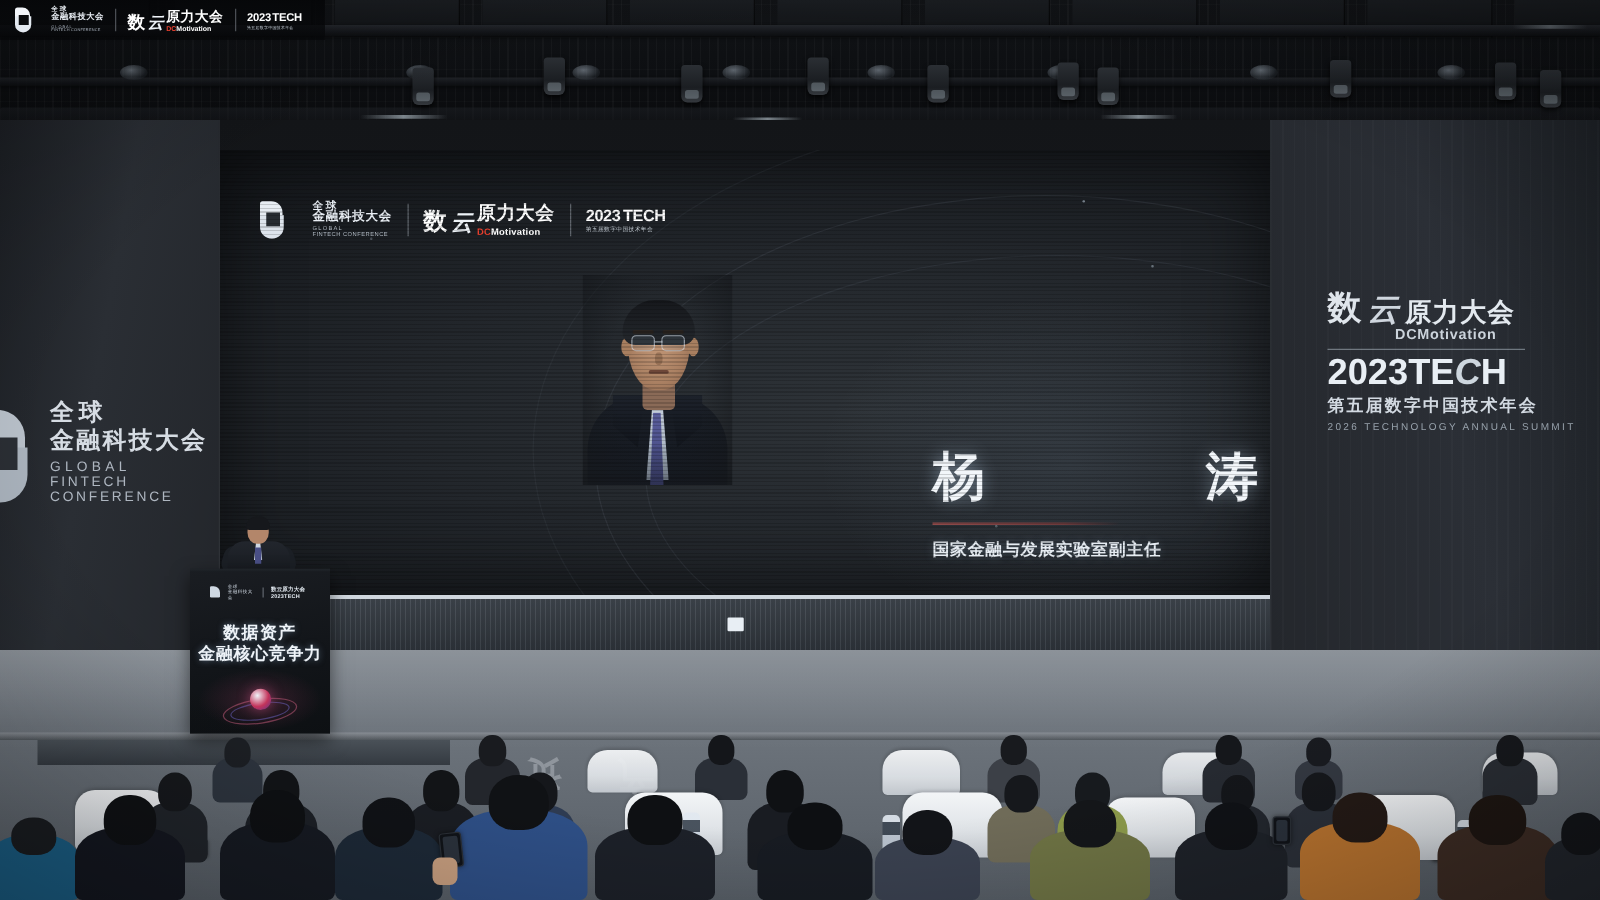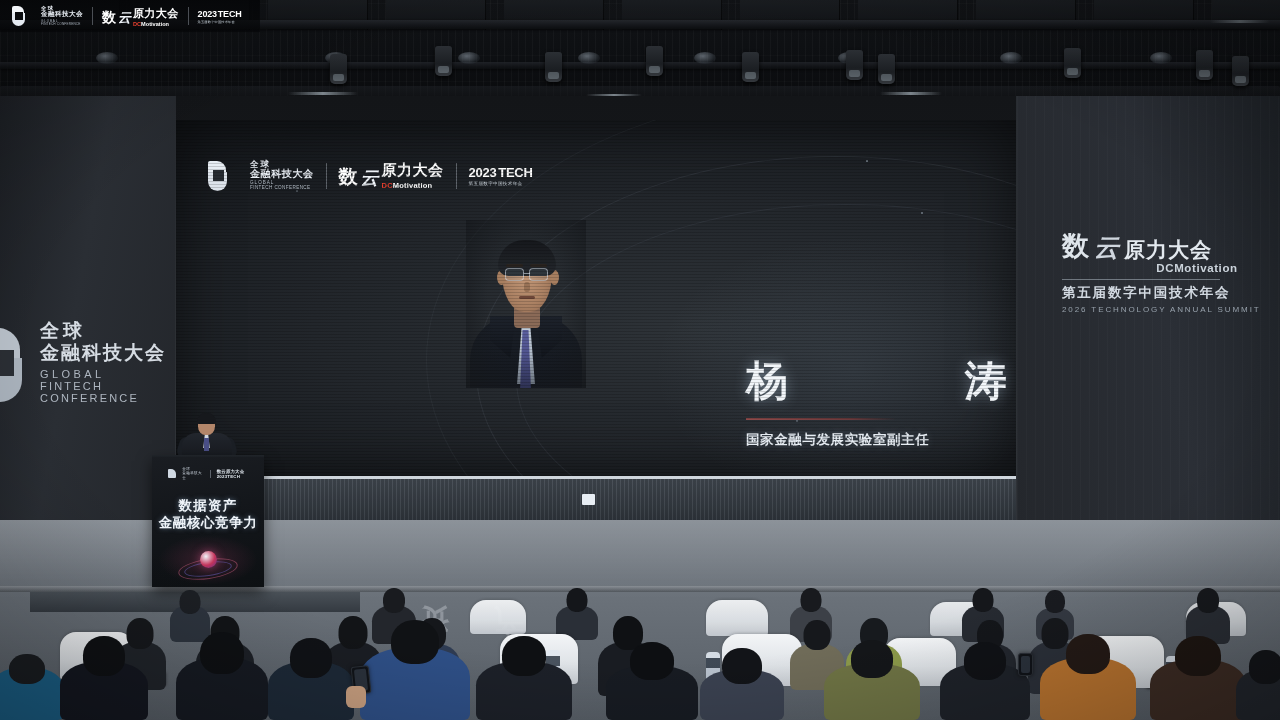--- a/index.html
+++ b/index.html
@@ -109,21 +109,21 @@
   .ls-cn2 { font-size: 19px; letter-spacing: 2px; color:#d6dce3; line-height:1.2; font-weight:600;}
   .ls-en1 { font-size: 11px; letter-spacing: 3.4px; color:#aeb6c0; margin-top:3px; }
   .ls-en2 { font-size: 11px; letter-spacing: 2.2px; color:#aeb6c0; }
 
   
   .right-sign { position:absolute; left: 1062px; top: 228px; width: 216px; text-align:left; }
   .rs-row1 { display:flex; align-items:flex-end; gap:4px; }
   .rs-shu { font-size: 27px; font-weight: 800; color:#dfe5eb; letter-spacing: 1px; }
   .rs-yun { font-size: 25px; font-weight: 800; color:#cfd6de; font-style: italic; letter-spacing: 1px;}
   .rs-yl   { font-size: 21px; font-weight: 700; color:#e3e9ef; letter-spacing:1px; }
-  .rs-dcm  { font-size: 11.5px; font-weight:700; color:#cbd3db; letter-spacing: .6px; margin-left: 54px; margin-top:-2px;text-align:center;}
+  .rs-dcm  { font-size: 11.5px; font-weight:700; color:#cbd3db; letter-spacing: .6px; margin-left: 54px; margin-top:-2px;}
   .rs-rule { width: 158px; height:1px; background: rgba(200,212,224,.45); margin: 5px 0 4px 0;}
   .rs-tech { font-size: 29px; font-weight: 800; color:#e8eef4; letter-spacing: 0px; line-height:1; }
   .rs-tech .at { color:#cdd6de; font-style: italic; }
   .rs-sub  { font-size: 13.5px; color:#d2d9e1; letter-spacing: 1.8px; margin-top:3px; font-weight:600;}
   .rs-sub2 { font-size: 8px; color:#97a1ab; letter-spacing: 1.9px; margin-top:3px;}
 
   
   .screen {
     position:absolute; left: 176px; top: 120px; width: 840px; height: 356px;
     background:
@@ -481,20 +481,23 @@
     <div class="wall-right-slats"></div>
   </div>
   <div class="right-sign" style="z-index:5;">
     <div class="rs-row1">
       <span class="rs-shu">数</span>
       <span class="rs-yun">云</span>
       <span class="rs-yl">原力大会</span>
     </div>
     <div class="rs-dcm">DCMotivation</div>
     <div class="rs-rule"></div>
+    <div class="rs-tech">
+      <span>2023</span><span>TE</span><span class="at">C</span><span>H</span>
+    </div>
     <div class="rs-sub">第五届数字中国技术年会</div>
     <div class="rs-sub2">2026 TECHNOLOGY ANNUAL SUMMIT</div>
   </div>
 
   <div class="screen">
     <div class="sw-glow"></div>
     <div class="sw-arc a1"></div>
     <div class="sw-arc a2"></div>
     <div class="sw-arc a3"></div>
 

